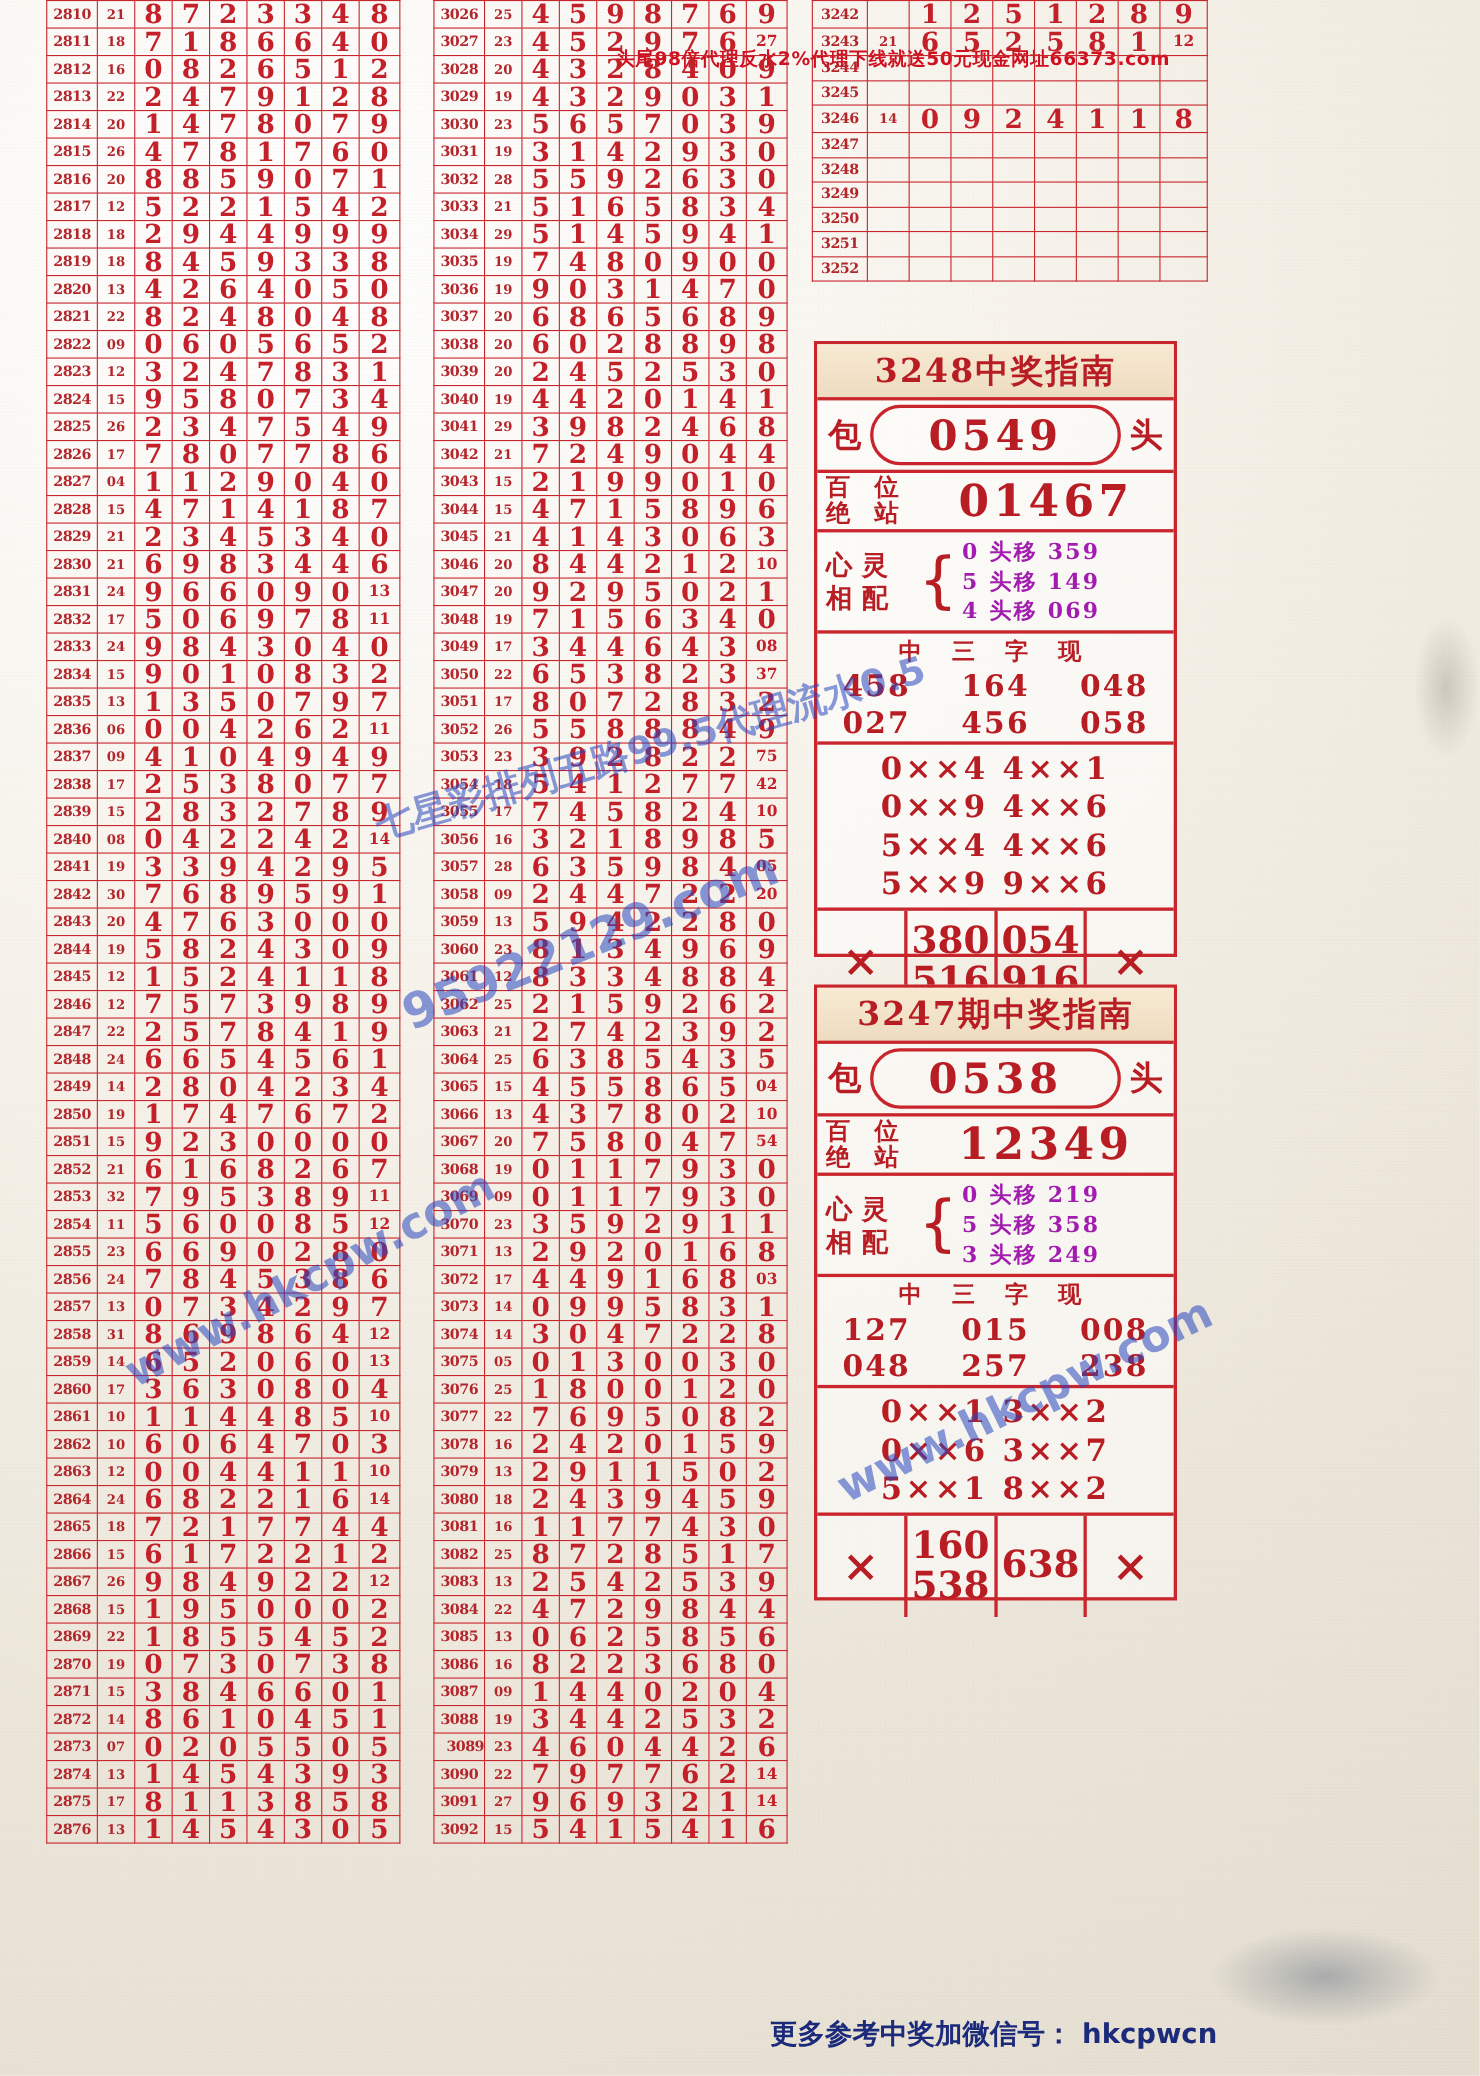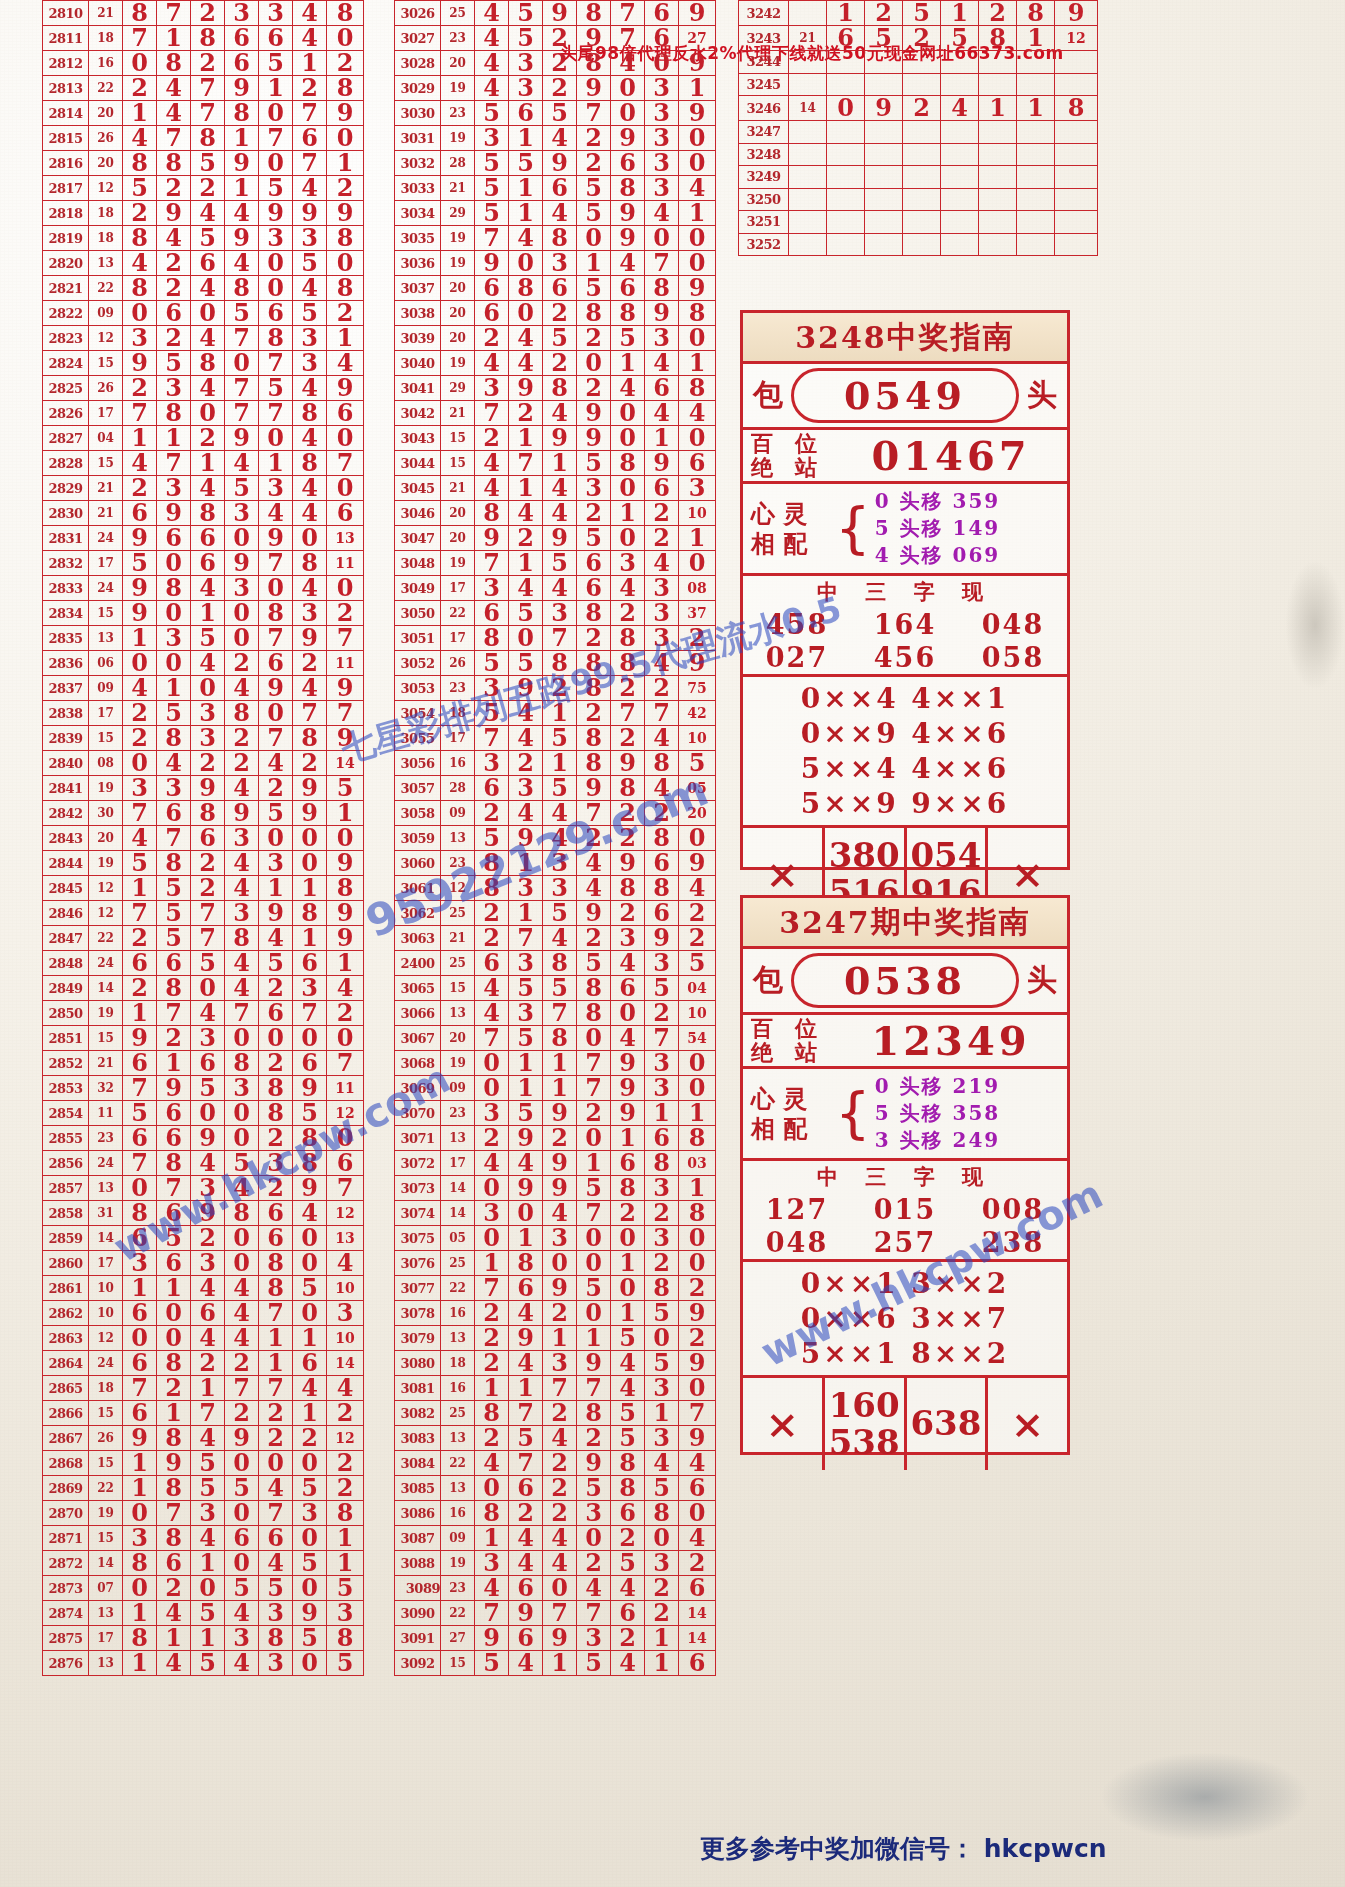--- a/index.html
+++ b/index.html
@@ -1339,21 +1339,21 @@
         <td class="sm">21</td>
         <td class="dig" style="font-size: 24px;">2</td>
         <td class="dig" style="font-size: 24px;">7</td>
         <td class="dig" style="font-size: 24px;">4</td>
         <td class="dig" style="font-size: 24px;">2</td>
         <td class="dig" style="font-size: 24px;">3</td>
         <td class="dig" style="font-size: 24px;">9</td>
         <td class="dig" style="font-size: 24px;">2</td>
       </tr>
       <tr style="height: 22.7px;">
-        <td class="idx" style="font-size: 13px;">2400</td>
+        <td class="idx" style="font-size: 13px;">3064</td>
         <td class="sm">25</td>
         <td class="dig" style="font-size: 24px;">6</td>
         <td class="dig" style="font-size: 24px;">3</td>
         <td class="dig" style="font-size: 24px;">8</td>
         <td class="dig" style="font-size: 24px;">5</td>
         <td class="dig" style="font-size: 24px;">4</td>
         <td class="dig" style="font-size: 24px;">3</td>
         <td class="dig" style="font-size: 24px;">5</td>
       </tr>
       <tr style="height: 22.7px;">

